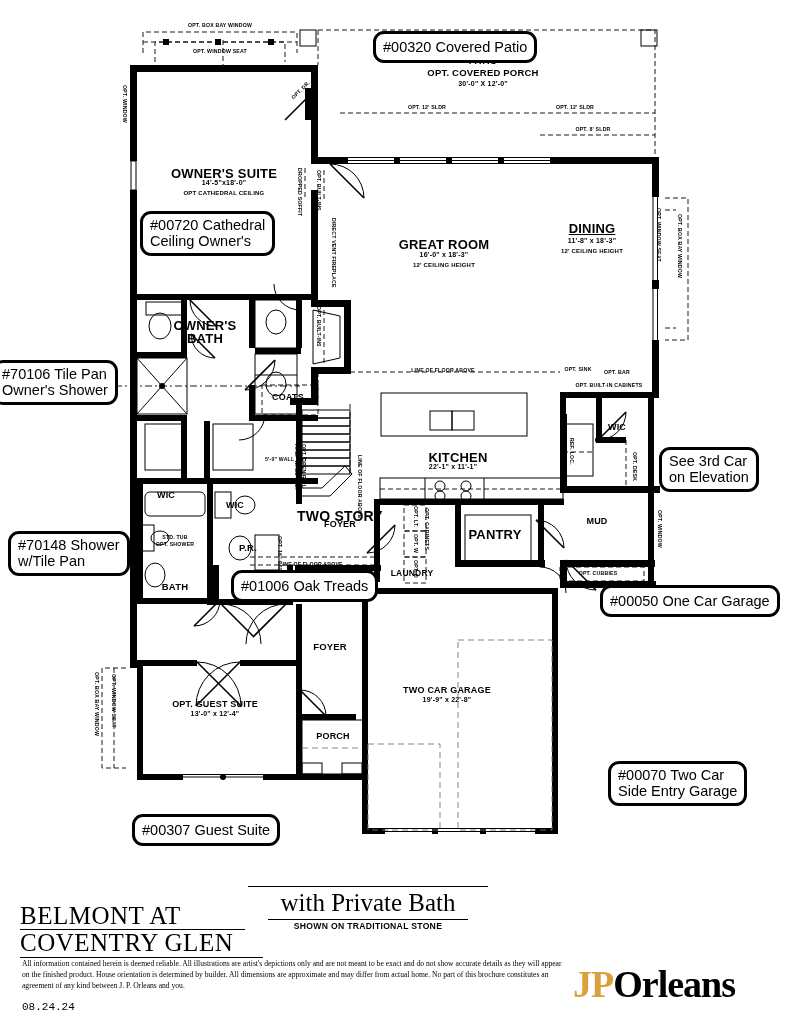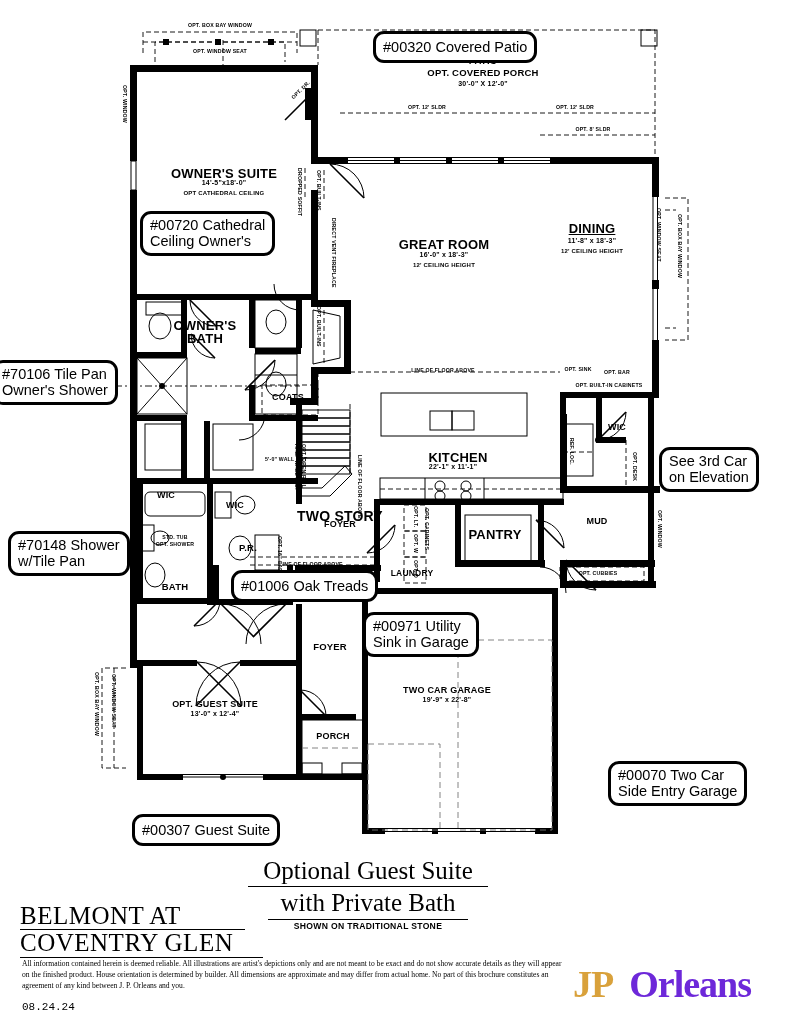--- a/index.html
+++ b/index.html
@@ -26,21 +26,21 @@
          font-size:25px;letter-spacing:.5px;line-height:1.18;}
   .brandline{position:absolute;background:#000;height:1px;}
   .gtitle{position:absolute;font-family:"Liberation Serif",serif;font-size:25px;
           text-align:center;transform:translateX(-50%);}
   .fineprint{position:absolute;font-family:"Liberation Serif",serif;font-size:7.6px;
              line-height:1.42;width:540px;text-align:left;}
   .datestamp{position:absolute;font-family:Liberation Mono, monospace;font-size:11px;}
   .logo{position:absolute;font-family:"Liberation Serif",serif;font-weight:bold;
         font-size:38px;letter-spacing:-1px;}
   .logo .jp{color:#d9a13b;}
-  .logo .orl{color:#6d28d9;margin-left:16px;}
+  .logo .orl{color:#000000;}
   .shown{position:absolute;font-size:8.6px;font-weight:bold;letter-spacing:.3px;
          text-align:center;transform:translateX(-50%);}
 </style>
 </head>
 <body>
 
 <div id="plan">
 
   <svg width="791" height="1024" viewBox="0 0 791 1024" style="position:absolute;left:0;top:0;">
     <defs>
@@ -441,36 +441,34 @@
 
   <div class="callout one" style="left:231px;top:570px;">
     <div>#01006 Oak Treads</div>
   </div>
 
   <div class="callout" style="left:659px;top:447px;">
     <div>See 3rd Car</div>
     <div>on Elevation</div>
   </div>
 
-
-  <div class="callout" style="left:363px;top:612px;">
-    <div>#00971 Utility</div>
-    <div>Sink in Garage</div>
-  </div>
+  <div class="callout one" style="left:600px;top:585px;">
+    <div>#00050 One Car Garage</div>
+  </div>
+
 
   <div class="callout" style="left:608px;top:761px;">
     <div>#00070 Two Car</div>
     <div>Side Entry Garage</div>
   </div>
 
   <div class="callout one" style="left:132px;top:814px;">
     <div>#00307 Guest Suite</div>
   </div>
 
-  <div class="gtitle" style="left:368px;top:857px;">Optional Guest Suite</div>
   <div style="position:absolute;left:248px;top:886px;width:240px;height:1px;background:#000;"></div>
   <div class="gtitle" style="left:368px;top:889px;">with Private Bath</div>
   <div style="position:absolute;left:268px;top:919px;width:200px;height:1px;background:#000;"></div>
   <div class="shown" style="left:368px;top:921px;">SHOWN ON TRADITIONAL STONE</div>
 
   <div class="brand" style="left:20px;top:901px;">BELMONT AT</div>
   <div class="brandline" style="left:20px;top:929px;width:225px;"></div>
   <div class="brand" style="left:20px;top:928px;">COVENTRY GLEN</div>
   <div class="brandline" style="left:20px;top:957px;width:243px;"></div>
 

